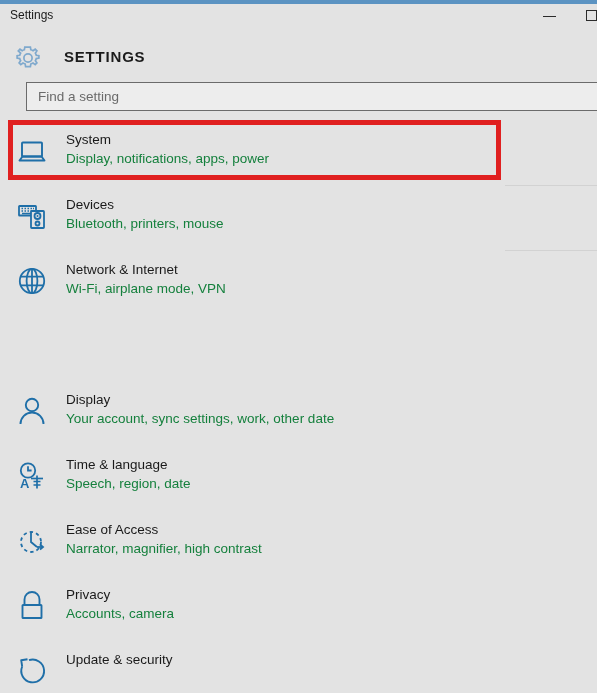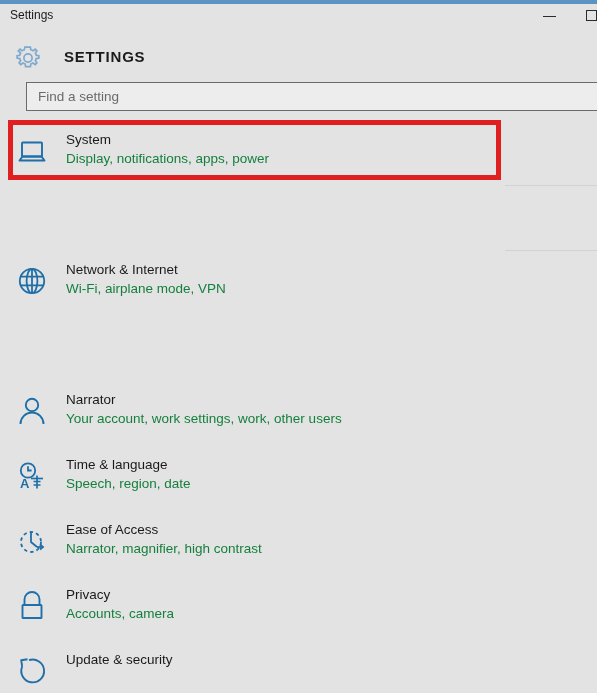--- a/index.html
+++ b/index.html
@@ -255,20 +255,36 @@
           <g fill="none" stroke="#1f6fa8" stroke-width="1.9" stroke-linejoin="round">
             <rect x="8" y="9.5" width="20" height="14" rx="0.8"></rect>
             <path d="M5.5 27.5 L30.5 27.5 L27.5 23.5 L8.5 23.5 Z"></path>
           </g>
         </svg>
       </span>
       <span class="cat-title">System</span>
       <span class="cat-sub">Display, notifications, apps, power</span>
     </div>
 
+    <div class="category-row" style="top:65px;">
+      <span class="cat-icon">
+        <svg width="36" height="36" viewBox="0 0 36 36">
+          <g fill="none" stroke="#1f6fa8" stroke-width="1.8">
+            <rect x="5" y="8" width="17" height="9.5" rx="0.6"></rect>
+            <path d="M7.5 10.5h1.5M10.5 10.5h1.5M13.5 10.5h1.5M16.5 10.5h1.5M19 10.5h1M7.5 13h1.5M10.5 13h1.5M13.5 13h1.5M16.5 13h1.5M19 13h1M8 15.5h10" stroke-width="1.4"></path>
+            <rect x="17" y="13" width="13" height="17" rx="0.8" fill="#e3e3e3"></rect>
+            <circle cx="23.5" cy="18" r="3"></circle>
+            <circle cx="23.5" cy="18" r="1" fill="#1f6fa8" stroke="none"></circle>
+            <circle cx="23.5" cy="25.5" r="2"></circle>
+          </g>
+        </svg>
+      </span>
+      <span class="cat-title">Devices</span>
+      <span class="cat-sub">Bluetooth, printers, mouse</span>
+    </div>
 
     <div class="category-row" style="top:130px;">
       <span class="cat-icon">
         <svg width="36" height="36" viewBox="0 0 36 36">
           <g fill="none" stroke="#1f6fa8" stroke-width="1.8">
             <circle cx="18" cy="18" r="12.2"></circle>
             <ellipse cx="18" cy="18" rx="5.4" ry="12.2"></ellipse>
             <path d="M6.4 13.6 H29.6 M6.4 22.4 H29.6 M18 5.8 V30.2"></path>
           </g>
         </svg>
@@ -280,22 +296,22 @@
 
     <div class="category-row" style="top:260px;">
       <span class="cat-icon">
         <svg width="36" height="36" viewBox="0 0 36 36">
           <g fill="none" stroke="#1f6fa8" stroke-width="1.9">
             <circle cx="18" cy="12" r="6.2"></circle>
             <path d="M6.5 31 a11.5 11.5 0 0 1 23 0"></path>
           </g>
         </svg>
       </span>
-      <span class="cat-title">Narrator</span>
-      <span class="cat-sub">Your account, work settings, work, other users</span>
+      <span class="cat-title">Display</span>
+      <span class="cat-sub">Your account, sync settings, work, other date</span>
     </div>
 
     <div class="category-row" style="top:325px;">
       <span class="cat-icon">
         <svg width="36" height="36" viewBox="0 0 36 36">
           <g fill="none" stroke="#1f6fa8" stroke-width="1.8">
             <circle cx="14" cy="12.5" r="7.2"></circle>
             <path d="M14 8.3 V12.5 H17.6"></path>
           </g>
           <text x="6" y="30" font-family="'Liberation Sans',sans-serif" font-size="13" font-weight="bold" fill="#1f6fa8">A</text>

